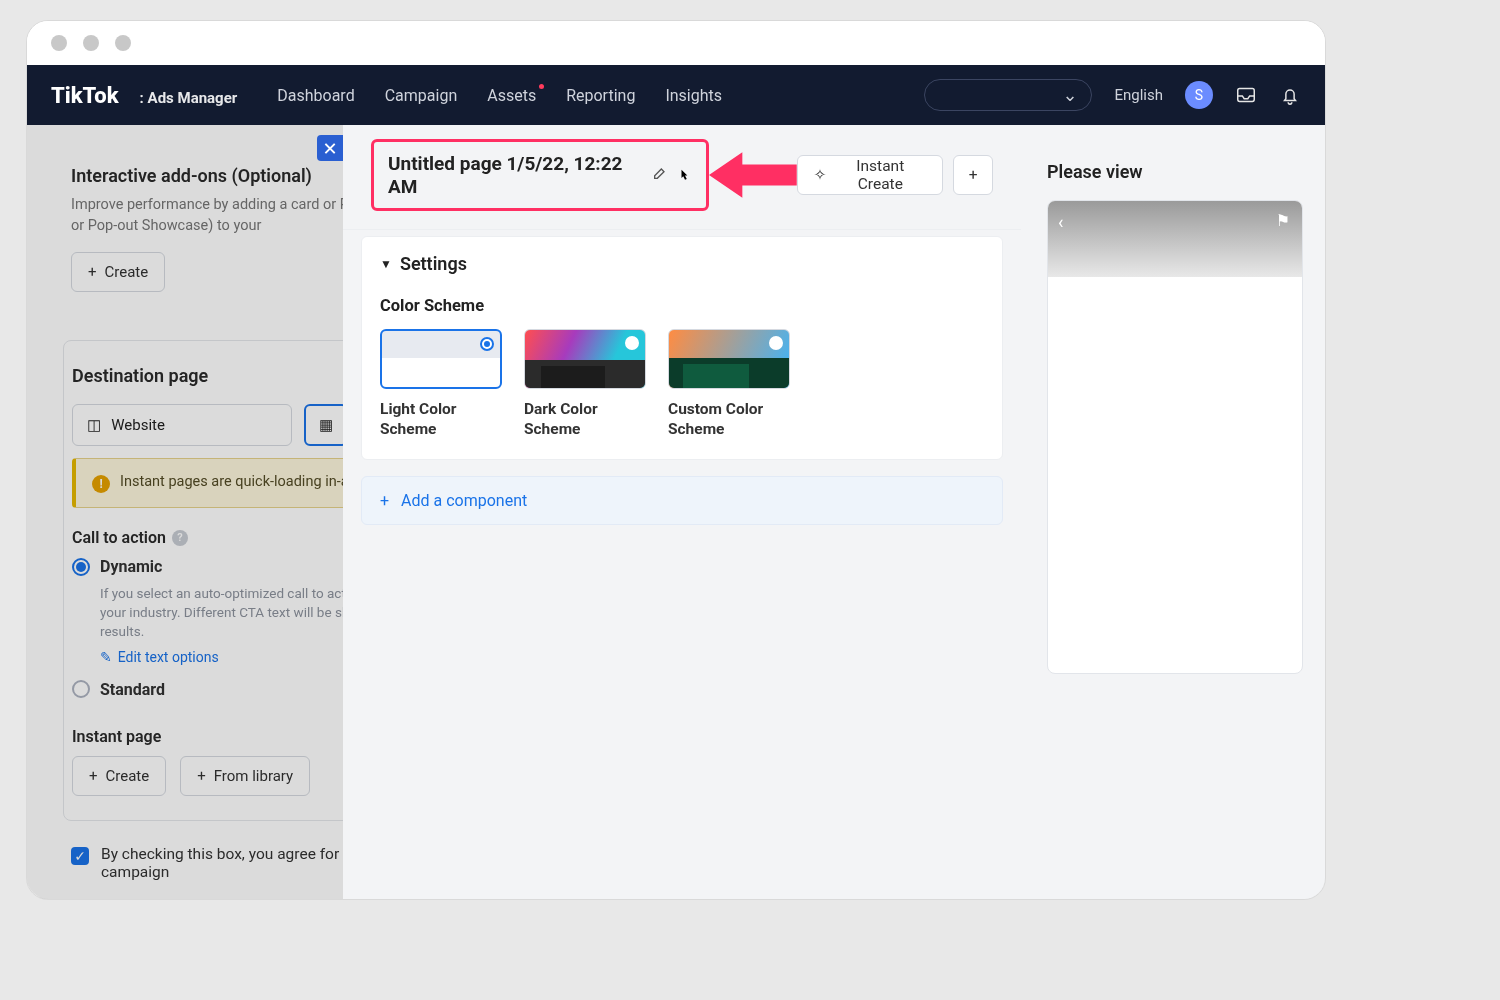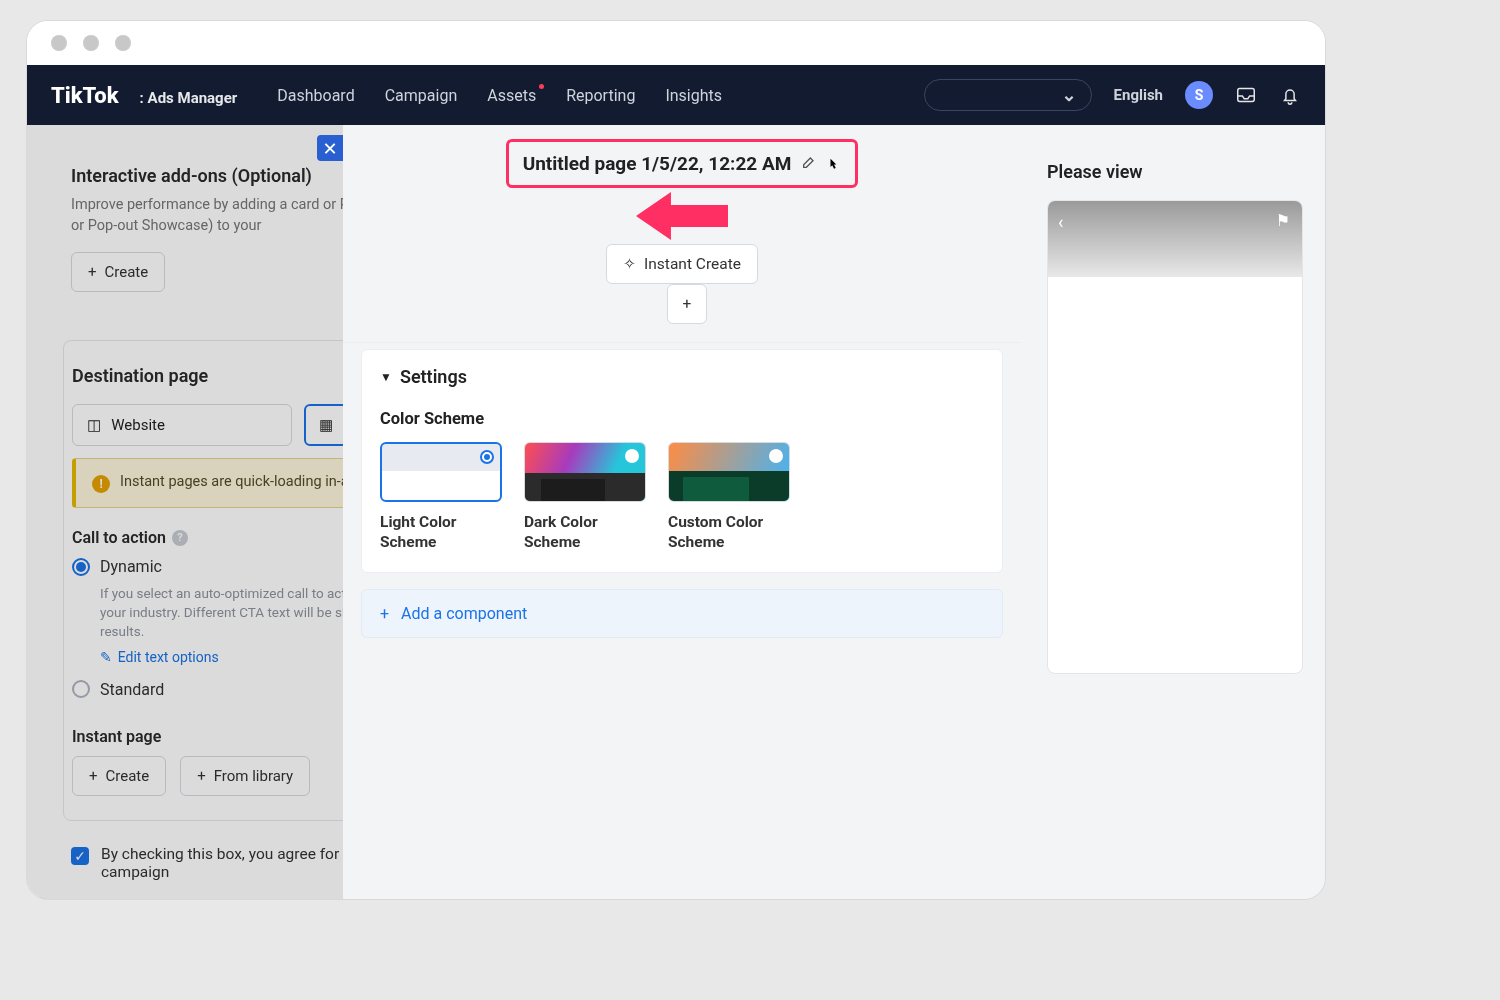--- a/index.html
+++ b/index.html
@@ -9,21 +9,21 @@
   .titlebar{height:44px;display:flex;align-items:center;padding-left:24px;gap:16px;background:#fff;}
   .tdot{width:16px;height:16px;border-radius:50%;background:#c8c8c8;}
   
   .topnav{height:60px;background:#121b30;display:flex;align-items:center;padding:0 24px;color:#fff;position:relative;}
   .brand{display:flex;align-items:baseline;gap:21px;font-weight:700;}
   .brand-main{font-size:22px;font-weight:800;}
   .brand-sub{font-size:15px;opacity:.9;}
   .nav-links{display:flex;gap:30px;margin-left:40px;justify-content:flex-end;}
   .nav-link{color:#cfd3dc;font-size:16px;cursor:pointer;position:relative;}
   .nav-link .dot{position:absolute;top:-2px;right:-8px;width:5px;height:5px;background:#ff3b5c;border-radius:50%;}
-  .nav-right{margin-left:auto;display:flex;align-items:center;gap:22px;font-weight:bold;}
+  .nav-right{margin-left:auto;display:flex;align-items:center;gap:22px;}
   .pill{width:168px;height:32px;border:1px solid #3b4561;border-radius:18px;position:relative;}
   .pill:after{content:"⌄";position:absolute;right:14px;top:4px;color:#cfd3dc;font-size:18px;}
   .lang{color:#cfd3dc;font-size:15px;}
   .avatar{width:28px;height:28px;border-radius:50%;background:#6b8cff;color:#fff;display:flex;align-items:center;justify-content:center;font-size:14px;}
   .icon-btn{color:#e6e6e6;font-size:20px;display:flex;align-items:center;justify-content:center;}
   
   .content{position:relative;height:776px;}
   .scrim{position:absolute;inset:0;background:rgba(0,0,0,.14);}
   
   .page{padding:32px 36px;color:#222;position:relative;}
@@ -35,33 +35,33 @@
   .dest-btn{flex:0 0 auto;border:1px solid #d5d9e0;border-radius:6px;background:#fff;height:42px;display:flex;align-items:center;padding:0 14px;font-size:15px;gap:10px;}
   .dest-btn.sel{border:2px solid #1a73e8;}
   .callout{border:1px solid #e6d28b;border-left:4px solid #e6b800;background:#fdf6dd;border-radius:4px;padding:14px 16px;color:#544c26;font-size:14.5px;margin-top:12px;display:flex;gap:10px;}
   .warn{flex:0 0 auto;width:18px;height:18px;border-radius:50%;background:#e6a100;color:#fff;display:flex;align-items:center;justify-content:center;font-size:12px;font-weight:700;margin-top:2px;}
   .field-title{font-weight:600;font-size:16px;color:#2b2b2b;margin:20px 0 10px;display:flex;align-items:center;gap:6px;}
   .help{width:16px;height:16px;border-radius:50%;background:#c8ccd3;color:#fff;font-size:11px;display:flex;align-items:center;justify-content:center;}
   .radio{display:flex;align-items:center;gap:10px;margin-bottom:8px;}
   .radio .r{width:18px;height:18px;border:2px solid #adb3c0;border-radius:50%;}
   .radio.selected .r{border-color:#1a73e8;display:flex;align-items:center;justify-content:center;}
   .radio.selected .r:after{content:"";width:10px;height:10px;border-radius:50%;background:#1a73e8;}
-  .radio .lbl{font-size:16px;color:#333;}
+  .radio .lbl{font-size:16px;color:#333;font-weight:bold;}
   .hint{font-size:13.5px;color:#8d939e;line-height:1.4;margin-left:28px;max-width:460px;}
   .link{color:#1a73e8;font-size:14px;display:inline-flex;align-items:center;gap:6px;margin-left:28px;margin-top:8px;}
   .checkbox-row{display:flex;gap:12px;margin-top:8px;font-size:15.5px;color:#333;}
   .chk{width:18px;height:18px;border-radius:4px;background:#1a73e8;color:#fff;display:flex;align-items:center;justify-content:center;font-size:14px;flex:0 0 auto;margin-top:2px;}
   
   .panel{position:absolute;top:0;left:316px;right:0;bottom:0;background:#f3f4f6;display:flex;}
   .close{position:absolute;left:-26px;top:10px;width:26px;height:26px;background:#2a5fd1;color:#fff;display:flex;align-items:center;justify-content:center;border-radius:4px 0 0 4px;font-size:18px;}
   .panel-main{flex:1;min-width:0;padding:0;}
   .panel-side{width:304px;padding:36px 26px;}
   .breadcrumb{padding:22px 28px 16px;color:#737880;font-size:16.5px;}
   .breadcrumb .cur{color:#1f1f1f;font-weight:600;}
-  .name-row{display:flex;align-items:center;padding:14px 28px 18px;border-bottom:1px solid #eceef1;gap:0;flex-direction:column;}
+  .name-row{display:flex;align-items:center;padding:14px 28px 18px;border-bottom:1px solid #eceef1;gap:0;}
   .name-box{border:3px solid #ff2f63;border-radius:6px;padding:10px 14px;display:inline-flex;align-items:center;gap:10px;}
   .name-text{font-size:19px;font-weight:700;color:#222;}
   .edit-ico{width:16px;height:16px;}
   .big-arrow{width:92px;height:56px;position:relative;}
   .big-arrow svg{width:100%;height:100%;}
   .grow{flex:1;}
   .pillbtn{border:1px solid #d5d9e0;border-radius:6px;background:#fff;height:40px;padding:0 16px;display:inline-flex;align-items:center;gap:8px;font-size:15.5px;color:#333;}
   .sq{width:40px;}
   .card{margin:0 18px;background:#fff;border:1px solid #eceef1;border-radius:6px;}
   .card-head{display:flex;align-items:center;gap:8px;padding:16px 18px;font-size:18px;font-weight:600;color:#222;}

